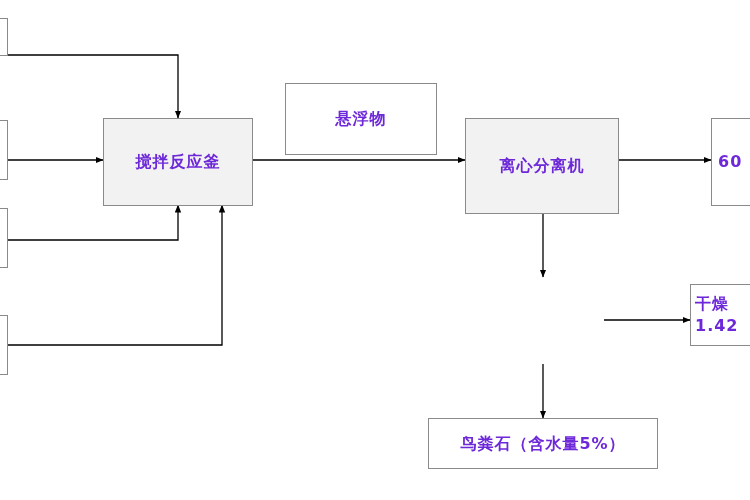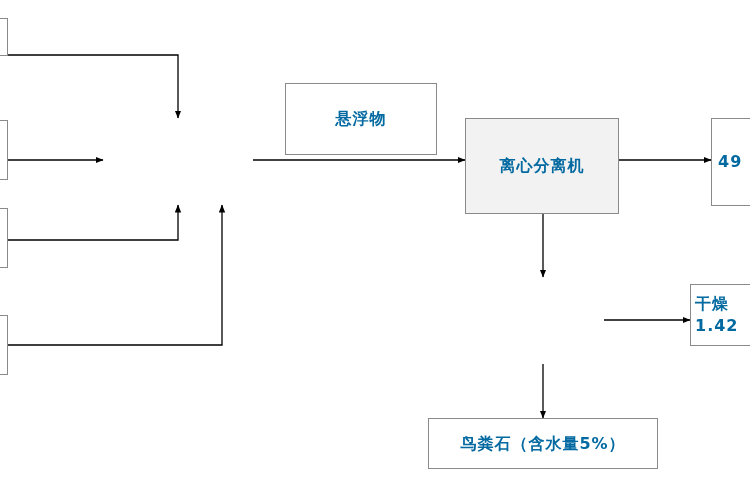--- a/index.html
+++ b/index.html
@@ -17,21 +17,21 @@
   }
   .box {
     position: absolute;
     box-sizing: border-box;
     border: 1px solid #8a8a8a;
     background: #f2f2f2;
     display: flex;
     flex-direction: column;
     align-items: center;
     justify-content: center;
-    color: #0369a1;
+    color: #6d28d9;
     text-align: left;
     line-height: 1.35;
   }
   .box.plain {
     background: #ffffff;
   }
   .box .line {
     white-space: nowrap;
   }
   .b-title {
@@ -79,31 +79,34 @@
   </svg>
 
   <div class="box plain" style="left:-40px; top:18px; width:48px; height:38px;"></div>
 
   <div class="box plain" style="left:-40px; top:120px; width:48px; height:60px;"></div>
 
   <div class="box plain" style="left:-40px; top:208px; width:48px; height:60px;"></div>
 
   <div class="box plain" style="left:-40px; top:315px; width:48px; height:60px;"></div>
 
+  <div class="box" style="left:103px; top:118px; width:150px; height:88px;">
+    <span class="line b-title">搅拌反应釜</span>
+  </div>
 
   <div class="box plain" style="left:285px; top:83px; width:152px; height:72px;">
     <span class="line b-title">悬浮物</span>
   </div>
 
   <div class="box" style="left:465px; top:118px; width:154px; height:96px;">
     <span class="line b-title">离心分离机</span>
   </div>
 
   <div class="box plain" style="left:711px; top:118px; width:82px; height:88px; align-items:flex-start; padding-left:6px;">
-    <span class="line b-title">49</span>
+    <span class="line b-title">60</span>
   </div>
 
 
   <div class="box plain" style="left:690px; top:284px; width:100px; height:62px; align-items:flex-start; padding-left:4px;">
     <span class="line b-title">干燥</span>
     <span class="line b-title">1.42</span>
   </div>
 
   <div class="box plain" style="left:428px; top:418px; width:230px; height:51px;">
     <span class="line b-title">鸟粪石（含水量5%）</span>

